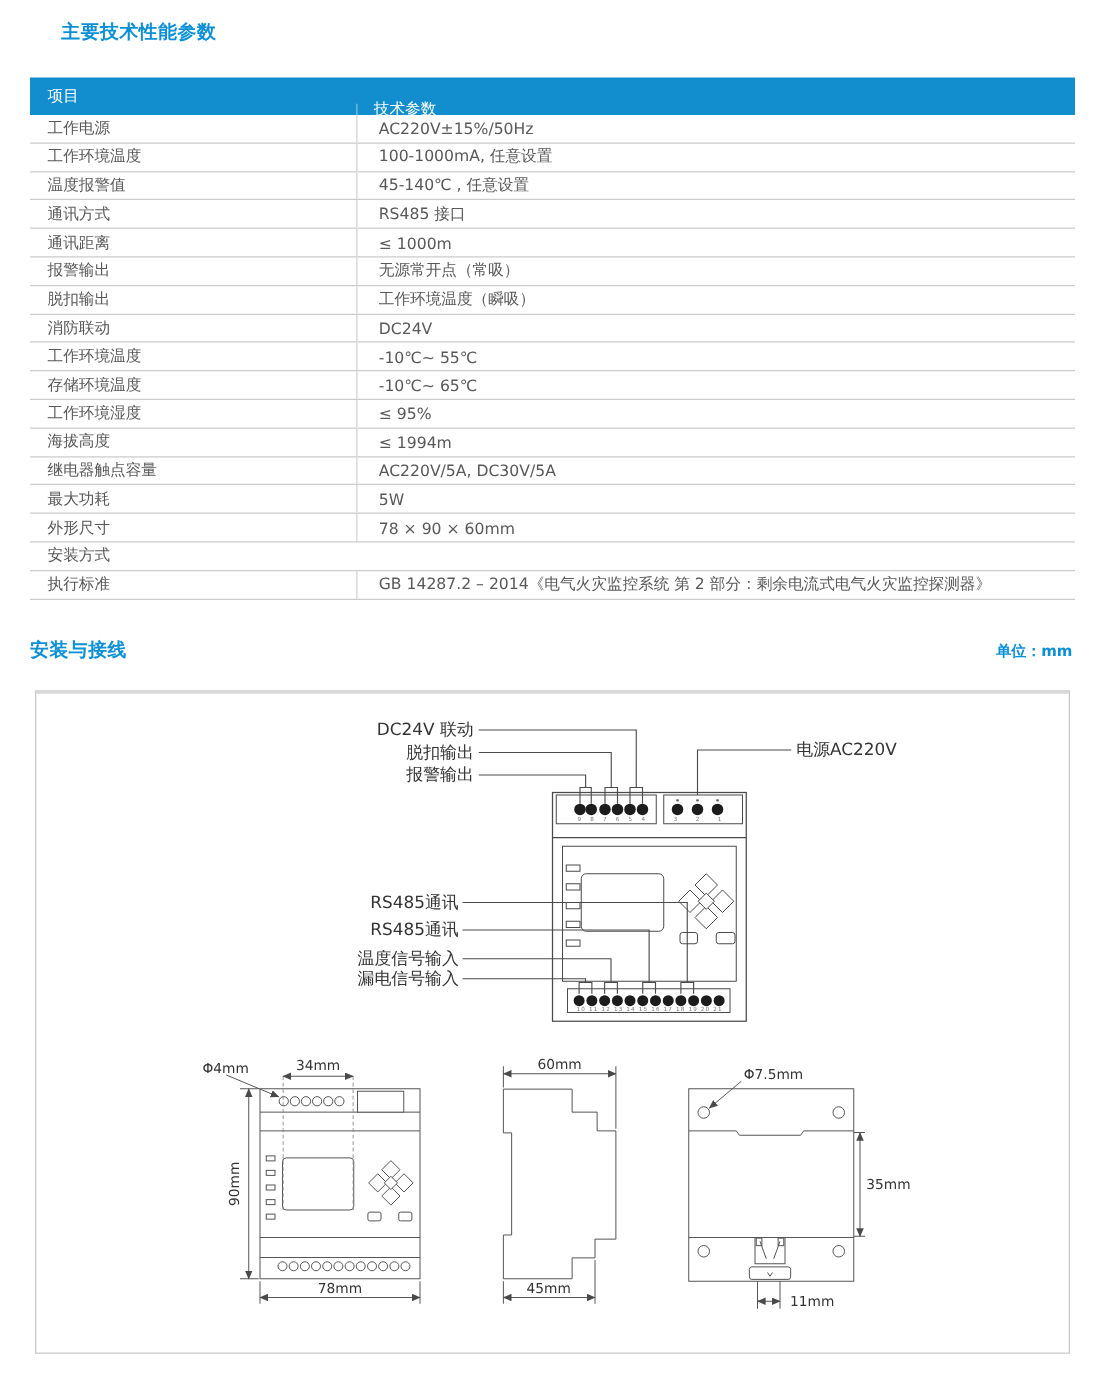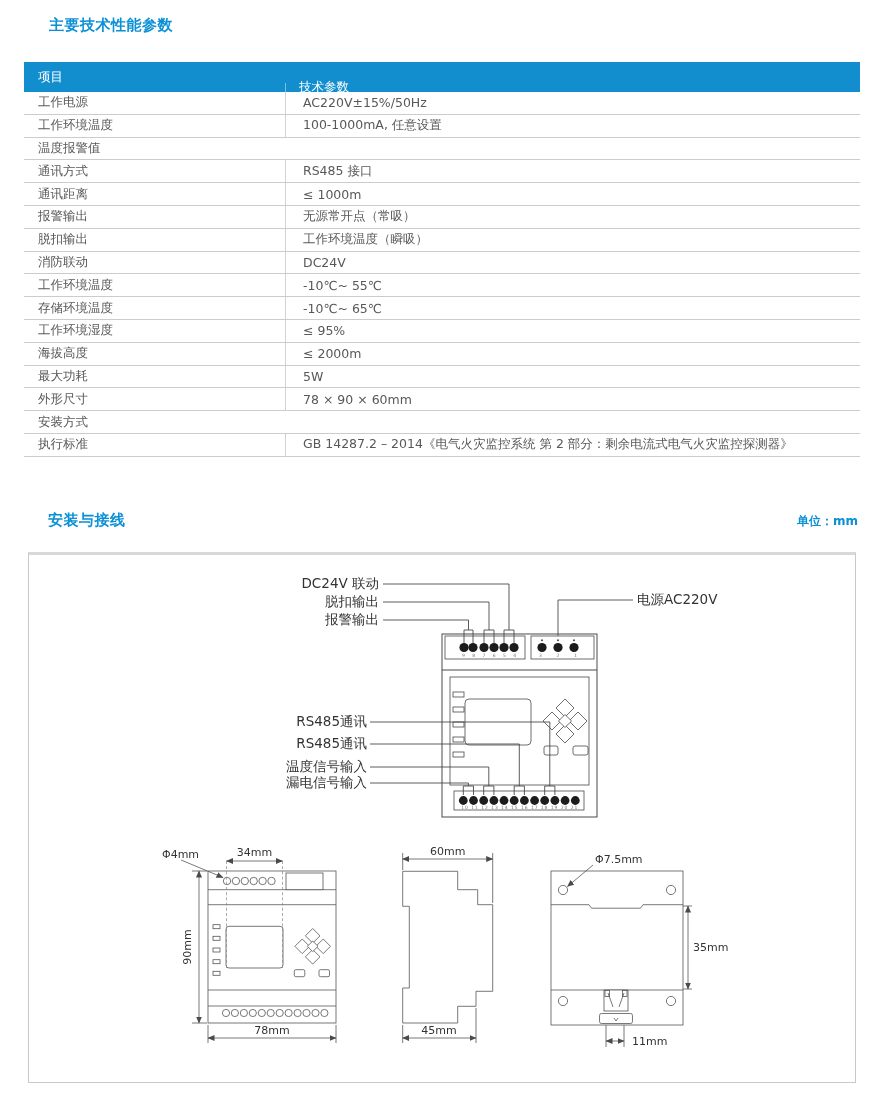--- a/index.html
+++ b/index.html
@@ -1,20 +1,20 @@
 <!DOCTYPE html>
 <html><head>
 <meta charset="utf-8">
 <style>
   html,body{margin:0;padding:0;background:#ffffff;}
   body{font-family:"DejaVu Sans","Liberation Sans",sans-serif;}
   .page{position:relative;width:882px;height:1102px;background:#fff;overflow:hidden;}
   .sec-title{position:absolute;left:24px;font-size:15px;font-weight:bold;color:#0b90d6;letter-spacing:.5px;}
   #title-specs{top:16px;margin-left:25px;}
-  #title-install{top:511px;margin-left:24px;}
+  #title-install{top:511px;}
   .unit{position:absolute;right:24px;top:513px;font-size:12px;font-weight:bold;color:#0b90d6;}
   .spec-table{position:absolute;left:24px;top:62px;width:836px;font-size:12.5px;color:#585858;}
   .thead{display:flex;background:#128ecf;color:#fff;height:30px;align-items:stretch;text-align:center;}
   .th1{width:261px;padding-left:14px;box-sizing:border-box;display:flex;align-items:center;}
   .th2{flex:1;padding-left:13px;border-left:1px solid rgba(255,255,255,.45);display:flex;align-items:center;box-sizing:border-box;margin-top:21px;}
   .trow{display:flex;height:21.8px;border-bottom:1px solid #cccccc;align-items:stretch;}
   .td1{width:261px;padding-left:14px;box-sizing:border-box;display:flex;align-items:center;}
   .td2{flex:1;padding-left:17px;border-left:1px solid #d2d2d2;display:flex;align-items:center;box-sizing:border-box;white-space:nowrap;}
   .panel{position:absolute;left:28px;top:552px;width:826px;height:527px;border:1px solid #c9c9c9;border-top:3px solid #d8d8d8;background:#fff;}
   .panel svg{display:block;}
@@ -44,20 +44,21 @@
     <div class="trow">
         <div class="td1">工作电源</div>
         <div class="td2">AC220V±15%/50Hz</div>
       </div>
     <div class="trow">
         <div class="td1">工作环境温度</div>
         <div class="td2">100-1000mA, 任意设置</div>
       </div>
     <div class="trow">
         <div class="td1">温度报警值</div>
+        <div class="td2">45-140℃ , 任意设置</div>
       </div>
     <div class="trow">
         <div class="td1">通讯方式</div>
         <div class="td2">RS485 接口</div>
       </div>
     <div class="trow">
         <div class="td1">通讯距离</div>
         <div class="td2">≤ 1000m</div>
       </div>
     <div class="trow">
@@ -79,21 +80,25 @@
     <div class="trow">
         <div class="td1">存储环境温度</div>
         <div class="td2">-10℃~ 65℃</div>
       </div>
     <div class="trow">
         <div class="td1">工作环境湿度</div>
         <div class="td2">≤ 95%</div>
       </div>
     <div class="trow">
         <div class="td1">海拔高度</div>
-        <div class="td2">≤ 2000m</div>
+        <div class="td2">≤ 1994m</div>
+      </div>
+    <div class="trow">
+        <div class="td1">继电器触点容量</div>
+        <div class="td2">AC220V/5A,  DC30V/5A</div>
       </div>
     <div class="trow">
         <div class="td1">最大功耗</div>
         <div class="td2">5W</div>
       </div>
     <div class="trow">
         <div class="td1">外形尺寸</div>
         <div class="td2">78 × 90 × 60mm</div>
       </div>
     <div class="trow">

